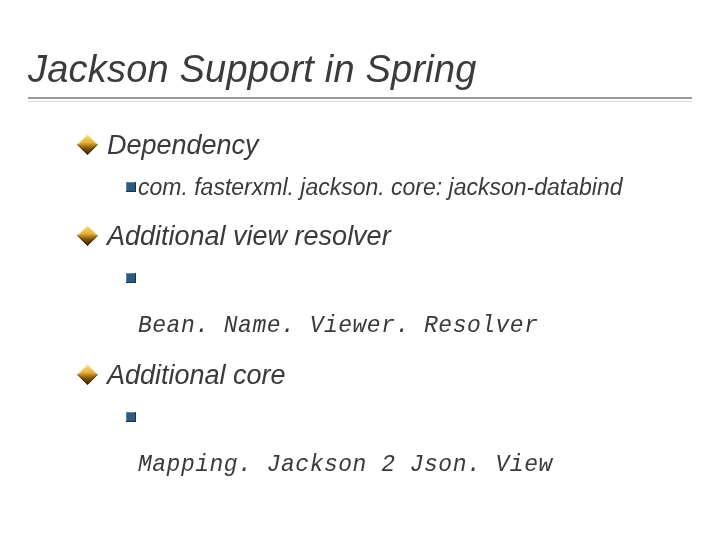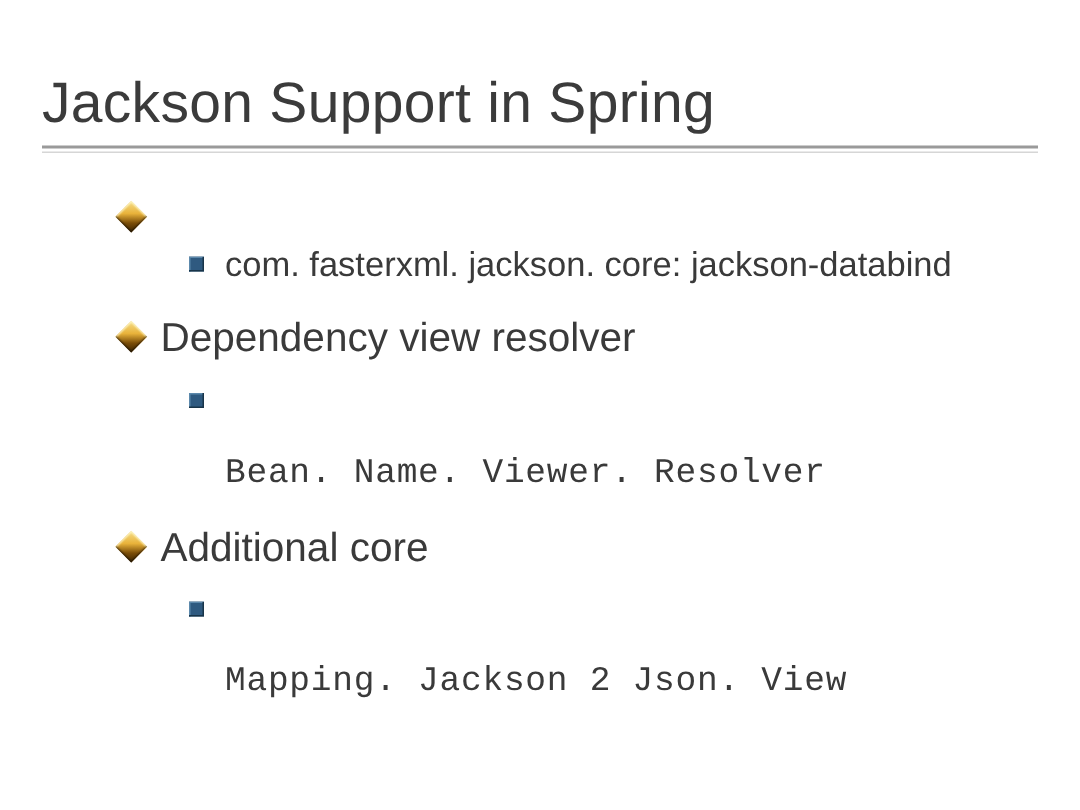--- a/index.html
+++ b/index.html
@@ -10,20 +10,21 @@
     background: #ffffff;
     font-family: Verdana, Geneva, sans-serif;
     color: #333333;
     overflow: hidden;
   }
   .slide {
     position: relative;
     width: 720px;
     height: 540px;
     box-sizing: border-box;
+    font-style: italic;
   }
   .title-wrap {
     padding: 48px 28px 4px 28px;
   }
   .title {
     font-size: 38px;
     font-weight: 400;
     letter-spacing: 0.2px;
     color: #3b3b3b;
   }
@@ -60,21 +61,21 @@
     box-shadow: inset -1px -1px 1px rgba(0,0,0,.4), inset 1px 1px 1px rgba(255,255,220,.6);
   }
   .level1-text {
     font-size: 27px;
     line-height: 1.25;
     color: #3a3a3a;
   }
   .level2 {
     display: flex;
     align-items: flex-start;
-    gap: 14px;
+    gap: 2px;
     margin: 10px 0 0 46px;
   }
   .square {
     width: 10px;
     height: 10px;
     margin-top: 9px;
     background: #2f5a80;
     box-shadow: inset -1px -1px 0 #183449, inset 1px 1px 0 #5c89ac;
     flex-shrink: 0;
   }
@@ -98,29 +99,30 @@
 
   <div class="title-wrap">
     <div class="title">Jackson Support in Spring</div>
     <div class="title-rule"></div>
   </div>
 
   <div class="body">
 
     <div class="level1">
       <div class="diamond"></div>
+      <div class="level1-text">Dependency</div>
     </div>
     <div class="level2">
       <div class="square"></div>
       <div class="level2-text">com. fasterxml. jackson. core: jackson-databind</div>
     </div>
 
     <div class="level1">
       <div class="diamond"></div>
-      <div class="level1-text">Dependency view resolver</div>
+      <div class="level1-text">Additional view resolver</div>
     </div>
     <div class="level2">
       <div class="square"></div>
       <div class="level2-text mono">Bean. Name. Viewer. Resolver</div>
     </div>
 
     <div class="level1">
       <div class="diamond"></div>
       <div class="level1-text">Additional core</div>
     </div>

